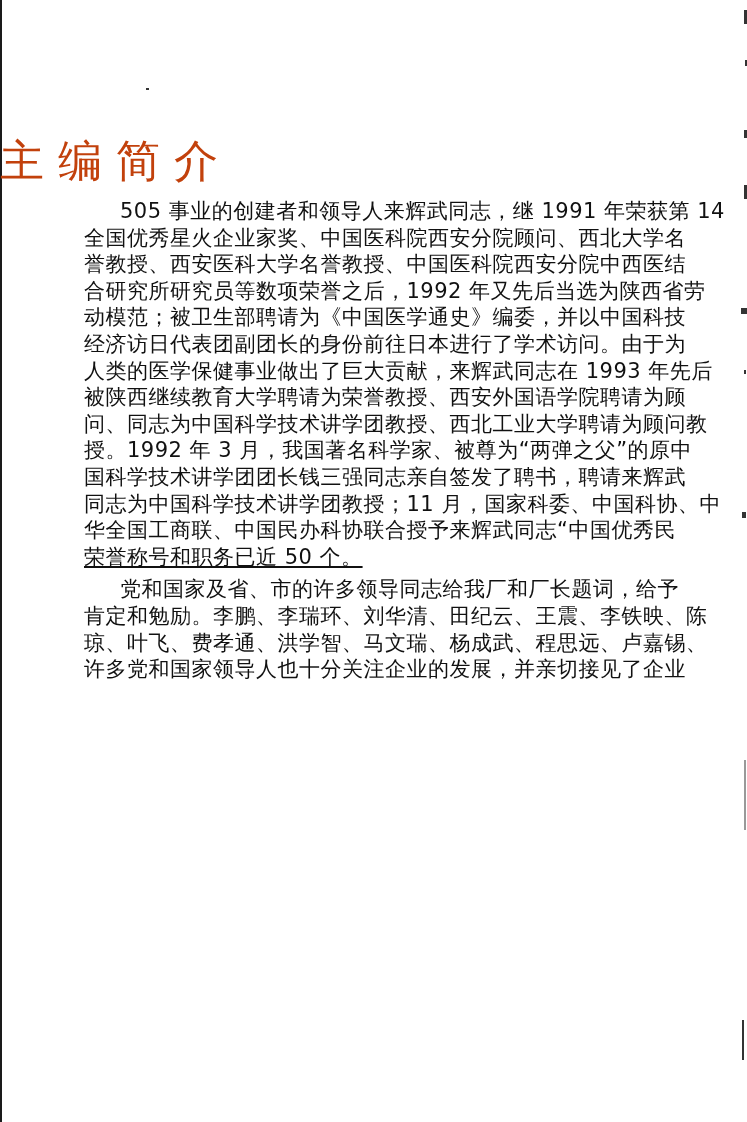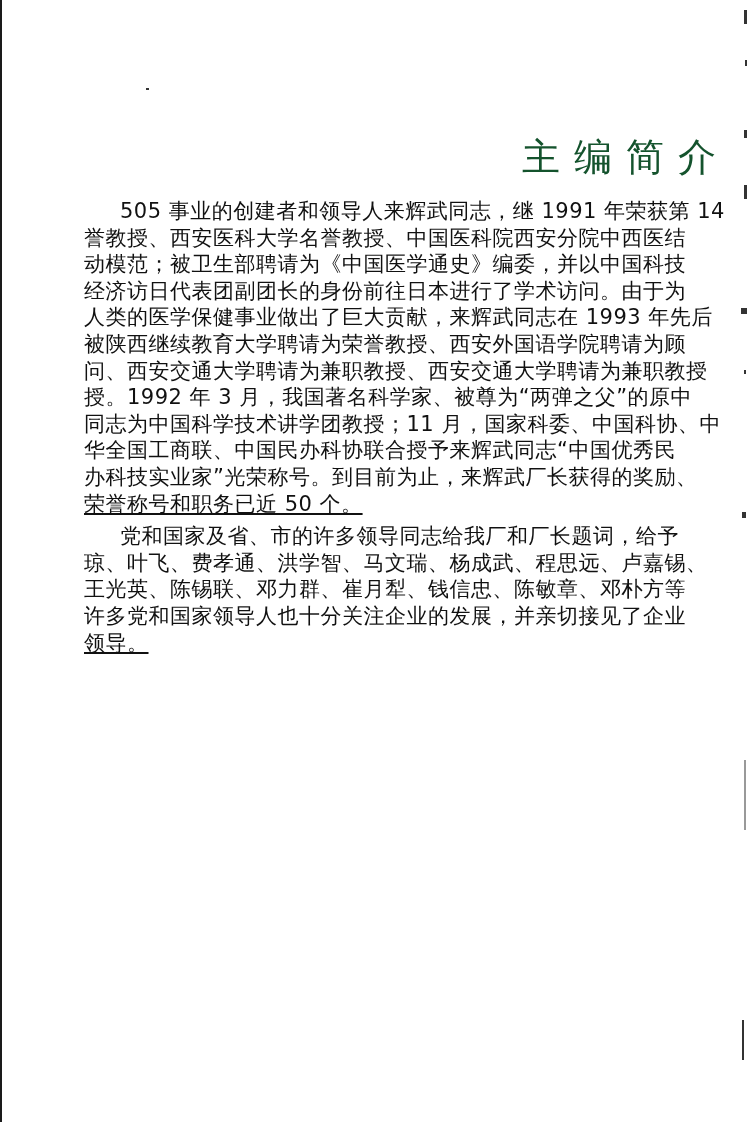--- a/index.html
+++ b/index.html
@@ -2,23 +2,23 @@
 <html><head>
 <meta charset="utf-8">
 <style>
   html, body { margin: 0; padding: 0; }
   body {
     width: 747px; height: 1122px; background: #ffffff; position: relative; overflow: hidden;
     font-family: "DejaVu Sans", "Liberation Sans", sans-serif; color: #111;
   }
   .left-border { position: absolute; left: 0; top: 0; width: 2px; height: 1122px; background: #1a1a1a; }
   .page-title {
-    position: absolute; top: 132px; left: 0; width: 730px; text-align: right;
-    font-family: "DejaVu Serif", "Liberation Serif", serif; font-size: 38px; letter-spacing: 14px;
-    font-weight: normal; color: #14532d; margin: 0;
+    position: absolute; top: 132px; left: 0; width: 730px; text-align: left;
+    font-family: "DejaVu Serif", "Liberation Serif", serif; font-size: 44px; letter-spacing: 14px;
+    font-weight: normal; color: #c2410c; margin: 0;
   }
   .body-text {
     position: absolute; left: 84px; top: 198px; width: 554px;
   }
   .line {
     height: 26.6px; line-height: 26.6px; font-size: 21px; white-space: nowrap;
     text-align: justify; text-align-last: justify; letter-spacing: 0.5px;
   }
   .line.indent { padding-left: 36px; }
   .line.last { text-align-last: left; text-decoration: underline; }
@@ -27,38 +27,39 @@
 </head>
 <body>
 
 <div class="left-border"></div>
 
 <h1 class="page-title">主编简介</h1>
 
 <div class="body-text">
   <div>
     <div class="line indent">505 事业的创建者和领导人来辉武同志，继 1991 年荣获第 14</div>
+    <div class="line">全国优秀星火企业家奖、中国医科院西安分院顾问、西北大学名</div>
     <div class="line">誉教授、西安医科大学名誉教授、中国医科院西安分院中西医结</div>
+    <div class="line">合研究所研究员等数项荣誉之后，1992 年又先后当选为陕西省劳</div>
     <div class="line">动模范；被卫生部聘请为《中国医学通史》编委，并以中国科技</div>
     <div class="line">经济访日代表团副团长的身份前往日本进行了学术访问。由于为</div>
     <div class="line">人类的医学保健事业做出了巨大贡献，来辉武同志在 1993 年先后</div>
     <div class="line">被陕西继续教育大学聘请为荣誉教授、西安外国语学院聘请为顾</div>
-    <div class="line">问、西安交通大学聘请为兼职教授、西安交通大学聘请为兼职教授</div>
+    <div class="line">问、同志为中国科学技术讲学团教授、西北工业大学聘请为顾问教</div>
     <div class="line">授。1992 年 3 月，我国著名科学家、被尊为“两弹之父”的原中</div>
+    <div class="line">国科学技术讲学团团长钱三强同志亲自签发了聘书，聘请来辉武</div>
     <div class="line">同志为中国科学技术讲学团教授；11 月，国家科委、中国科协、中</div>
     <div class="line">华全国工商联、中国民办科协联合授予来辉武同志“中国优秀民</div>
-    <div class="line">办科技实业家”光荣称号。到目前为止，来辉武厂长获得的奖励、</div>
     <div class="line last">荣誉称号和职务已近 50 个。</div>
   </div>
   <div style="margin-top:6px;">
     <div class="line indent">党和国家及省、市的许多领导同志给我厂和厂长题词，给予</div>
+    <div class="line">肯定和勉励。李鹏、李瑞环、刘华清、田纪云、王震、李铁映、陈</div>
     <div class="line">琼、叶飞、费孝通、洪学智、马文瑞、杨成武、程思远、卢嘉锡、</div>
-    <div class="line">王光英、陈锡联、邓力群、崔月犁、钱信忠、陈敏章、邓朴方等</div>
     <div class="line">许多党和国家领导人也十分关注企业的发展，并亲切接见了企业</div>
-    <div class="line last">领导。</div>
   </div>
 </div>
 
 <div class="speck" style="left:744px;top:10px;width:3px;height:14px;"></div>
 <div class="speck" style="left:745px;top:60px;width:2px;height:6px;"></div>
 <div class="speck" style="left:744px;top:130px;width:3px;height:8px;"></div>
 <div class="speck" style="left:744px;top:185px;width:3px;height:14px;"></div>
 <div class="speck" style="left:741px;top:308px;width:6px;height:6px;"></div>
 <div class="speck" style="left:744px;top:370px;width:2px;height:4px;"></div>
 <div class="speck" style="left:742px;top:512px;width:4px;height:6px;"></div>

